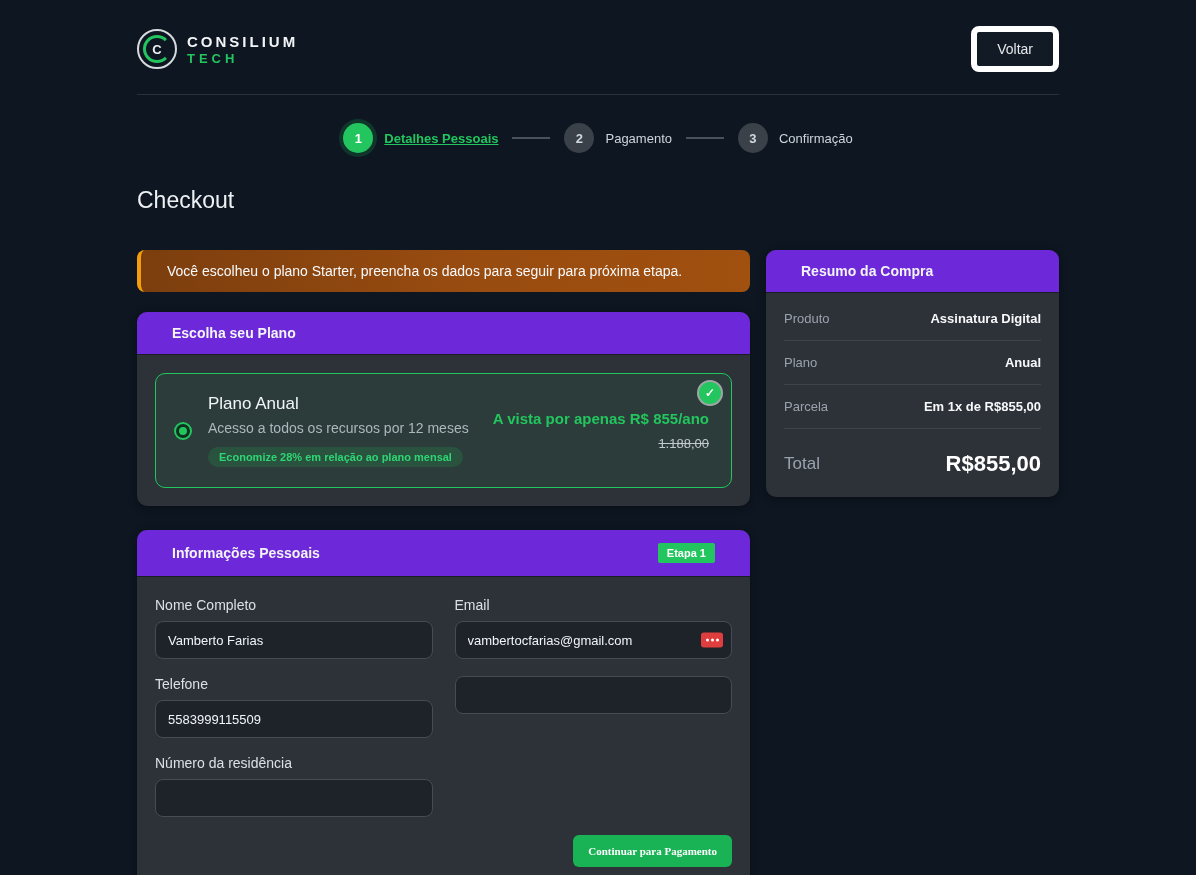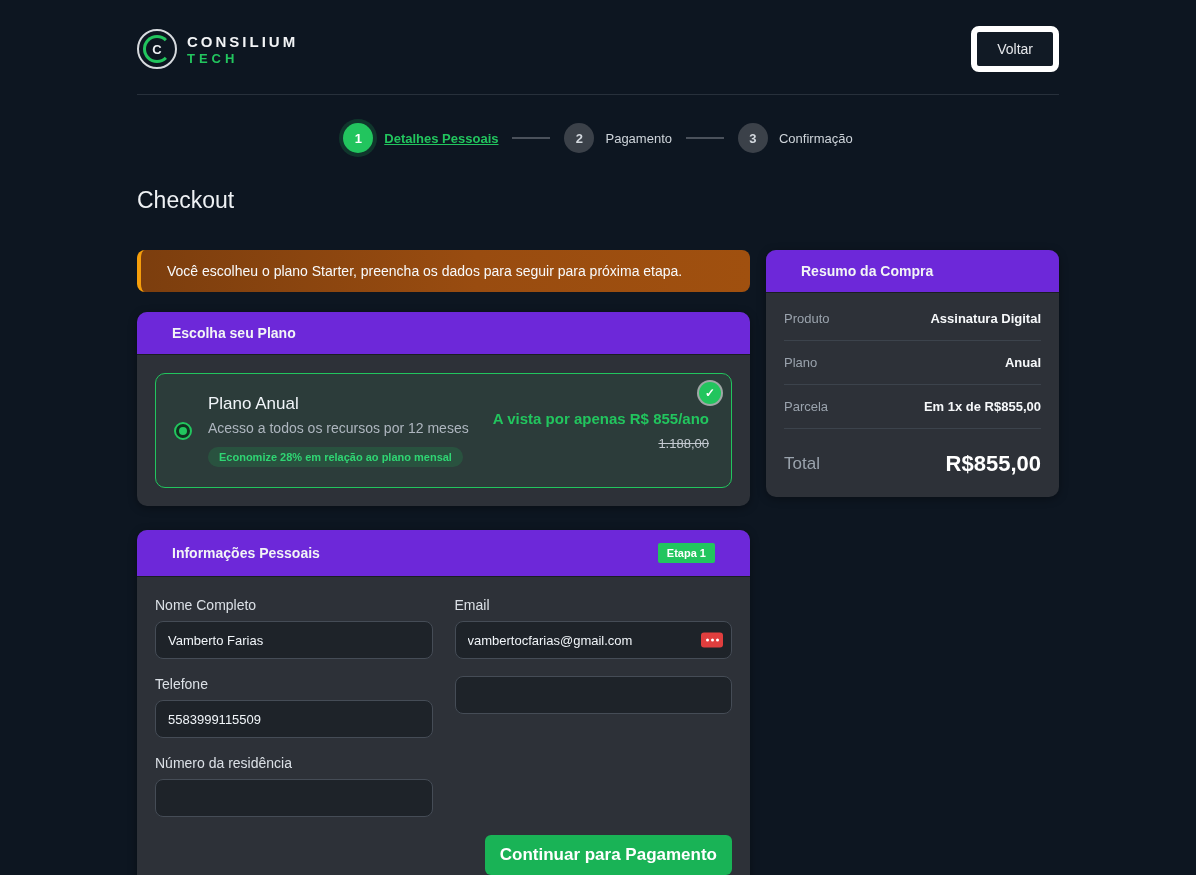--- a/index.html
+++ b/index.html
@@ -58,21 +58,21 @@
   .form-card { margin-top:24px; }
   .etapa-badge { background:var(--accent); color:#fff; font-size:11px; font-weight:bold; padding:4px 9px; border-radius:2px; }
   .form-body { padding:20px 18px 18px 18px; }
   .form-grid { display:grid; grid-template-columns:1fr 1fr; column-gap:22px; row-gap:17px; }
   .field-label { display:block; font-size:14px; color:#dbe0e6; margin-bottom:8px; }
   .input-wrap { position:relative; }
   .text-input { width:100%; height:38px; background:#1e2329; border:1px solid #454c56; border-radius:8px; color:#f1f5f9; font-family:inherit; font-size:13px; padding:0 12px; }
   .pw-manager-icon { position:absolute; right:9px; top:50%; transform:translateY(-50%); width:22px; height:15px; background:#e03e3e; border-radius:3px; display:flex; align-items:center; justify-content:center; gap:2px; cursor:pointer; }
   .pw-manager-icon i { width:3px; height:3px; border-radius:50%; background:#fff; }
   .form-actions { display:flex; justify-content:flex-end; margin-top:18px; }
-  .btn-continue { background:#19b356; border:none; border-radius:6px; color:#fff; font-family:Liberation Sans, sans-serif; font-size:17px; font-weight:bold; padding:10px 15px; cursor:pointer; }
+  .btn-continue { background:#19b356; border:none; border-radius:6px; color:#fff; font-family:Liberation Serif, serif; font-size:11px; font-weight:bold; padding:10px 15px; cursor:pointer; }
 
   
   .summary-body { padding:4px 18px 20px 18px; }
   .summary-row { display:flex; justify-content:space-between; align-items:flex-end; padding:14px 0; border-bottom:1px solid #3c434c; }
   .summary-label { font-size:13px; color:#9aa3ad; }
   .summary-value { font-size:13px; font-weight:bold; color:#f6f8fa; }
   .total-row { display:flex; justify-content:space-between; align-items:center; padding-top:22px; }
   .total-label { font-size:17px; color:#9aa3ad; }
   .total-value { font-size:22px; font-weight:bold; color:#ffffff; }
 </style>

